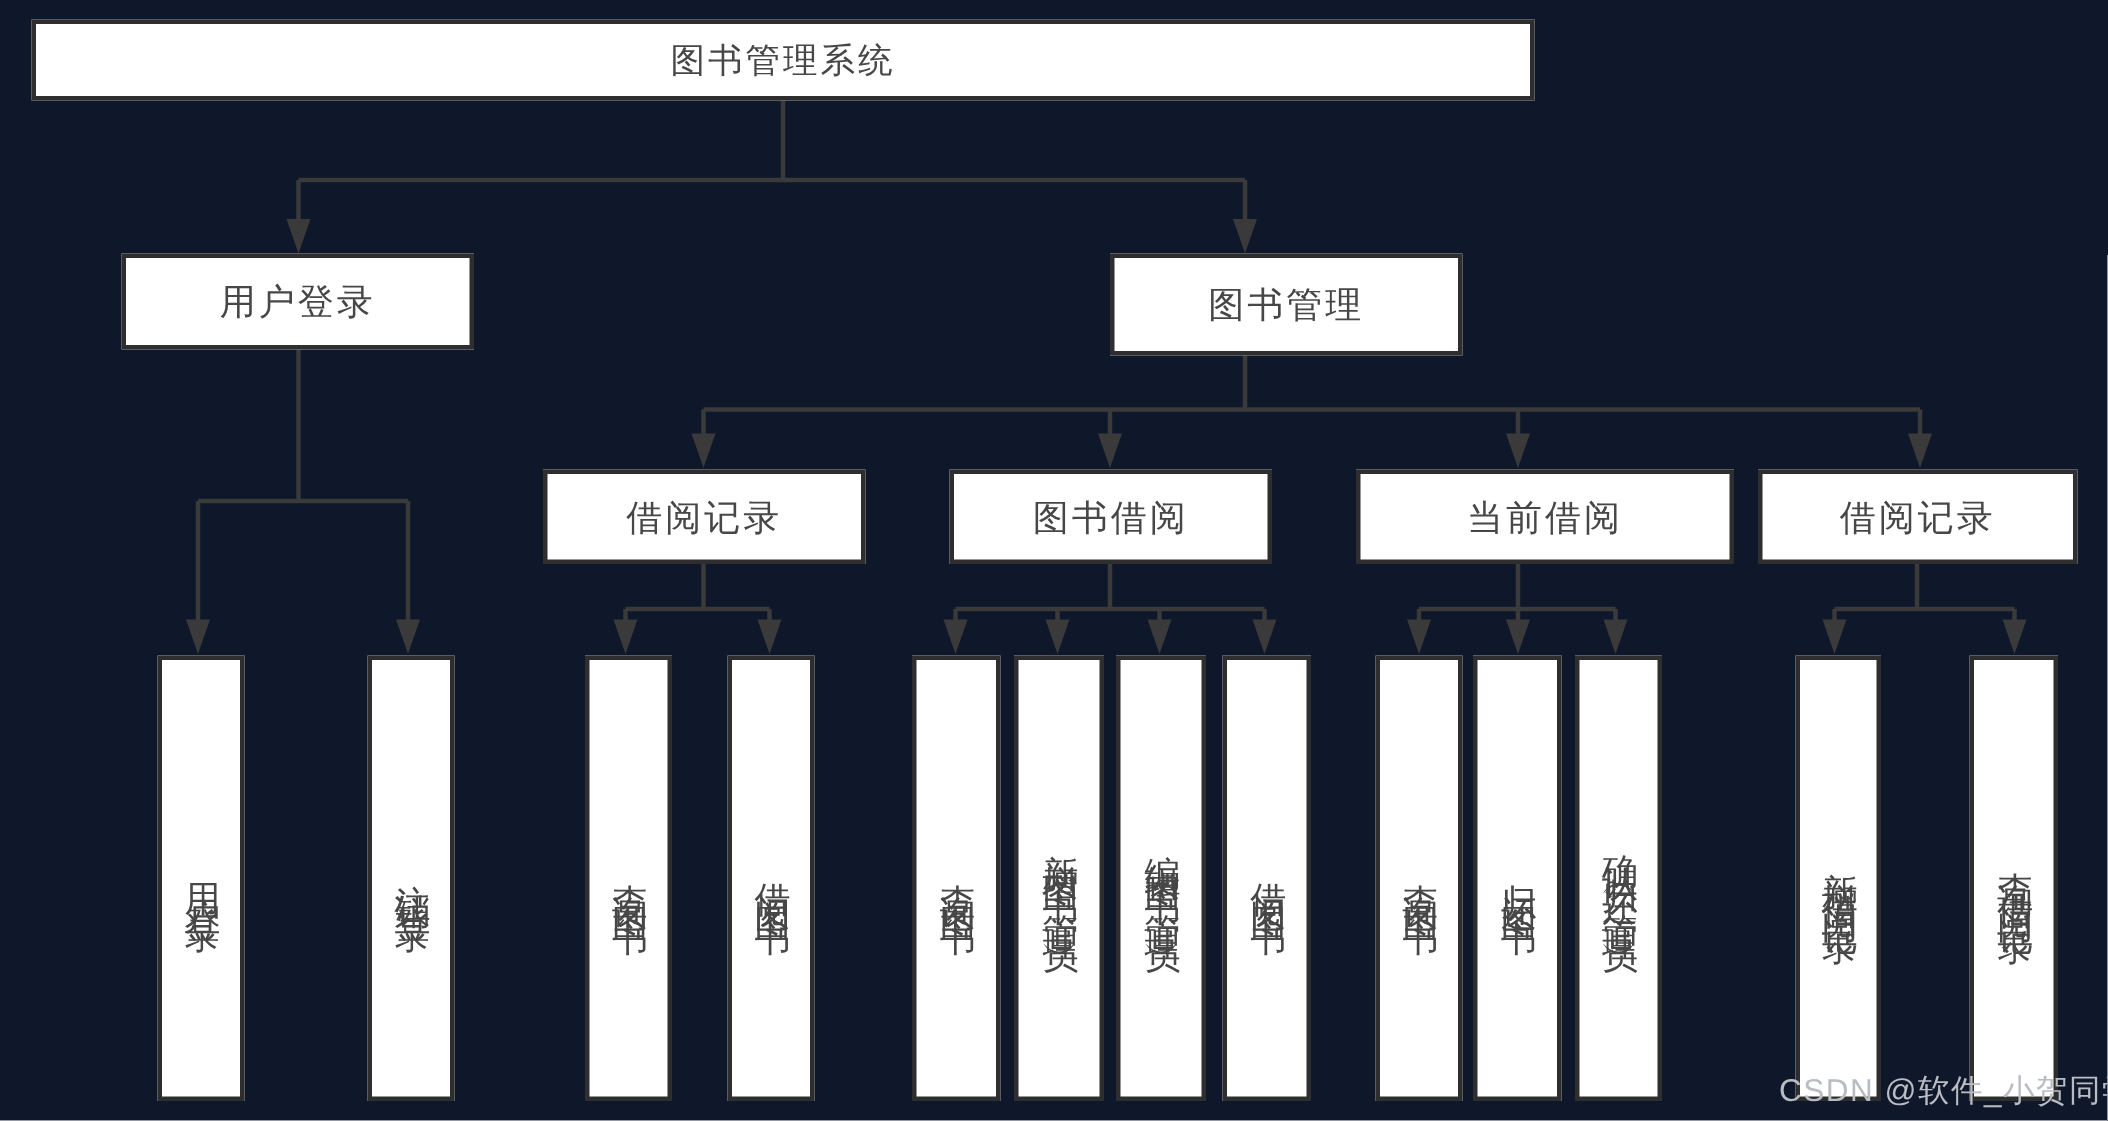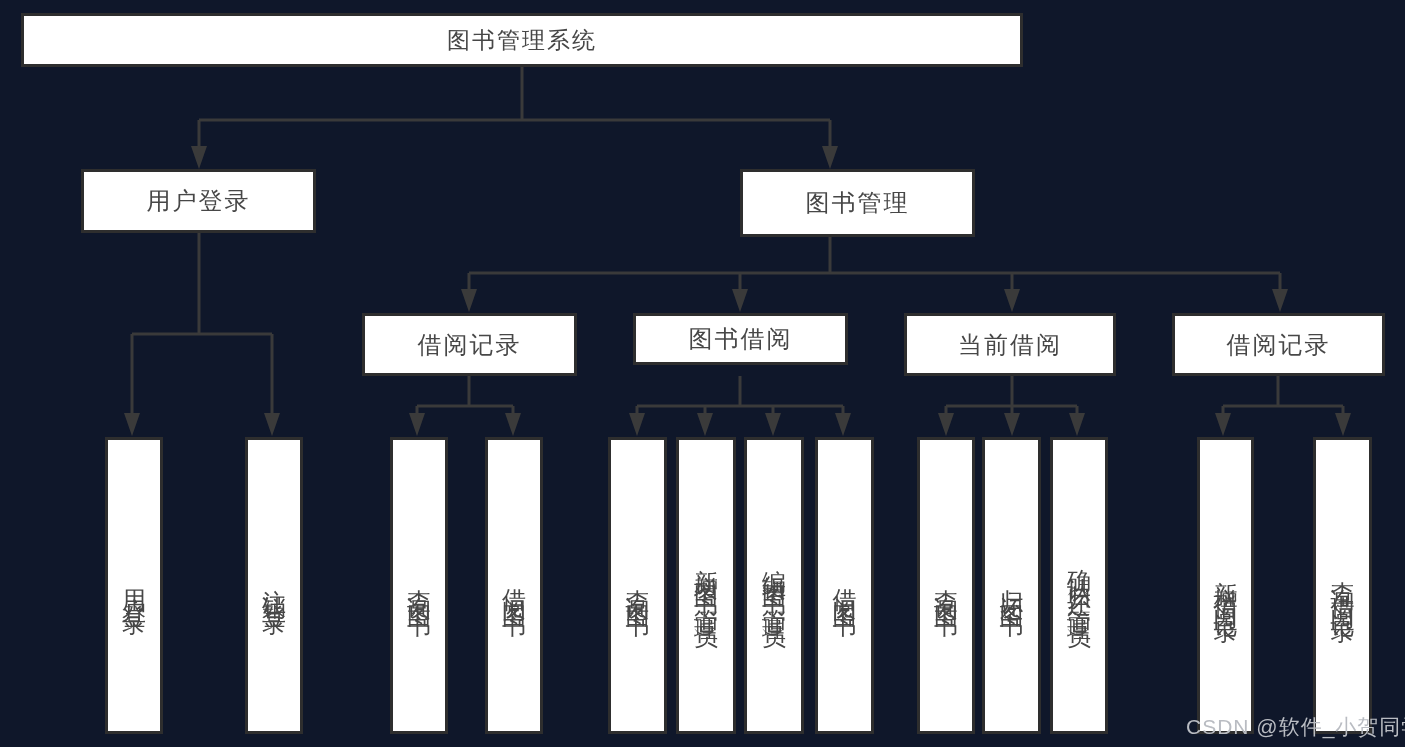--- a/index.html
+++ b/index.html
@@ -59,22 +59,22 @@
       <polygon points="1343,436 1335,413 1351,413"></polygon>
     </g>
   </svg>
 
   <div class="box hbox root" style="left:21px;top:13px;width:1002px;height:54px;">图书管理系统</div>
 
   <div class="box hbox" style="left:81px;top:169px;width:235px;height:64px;">用户登录</div>
   <div class="box hbox" style="left:712px;top:169px;width:235px;height:68px;margin-left:28px;">图书管理</div>
 
   <div class="box hbox" style="left:362px;top:313px;width:215px;height:63px;">借阅记录</div>
-  <div class="box hbox" style="left:633px;top:313px;width:215px;height:52px;">图书借阅</div>
-  <div class="box hbox" style="left:904px;top:313px;width:212px;height:63px;">当前借阅</div>
+  <div class="box hbox" style="left:633px;top:313px;width:215px;height:63px;">图书借阅</div>
+  <div class="box hbox" style="left:904px;top:313px;width:252px;height:63px;">当前借阅</div>
   <div class="box hbox" style="left:1172px;top:313px;width:213px;height:63px;">借阅记录</div>
 
   <div class="box vbox" style="left:105px;top:437px;width:58px;height:297px;">
     <span>用户登录</span>
   </div>
   <div class="box vbox" style="left:245px;top:437px;width:58px;height:297px;">
     <span>注销登录</span>
   </div>
 
   <div class="box vbox" style="left:390px;top:437px;width:58px;height:297px;">

